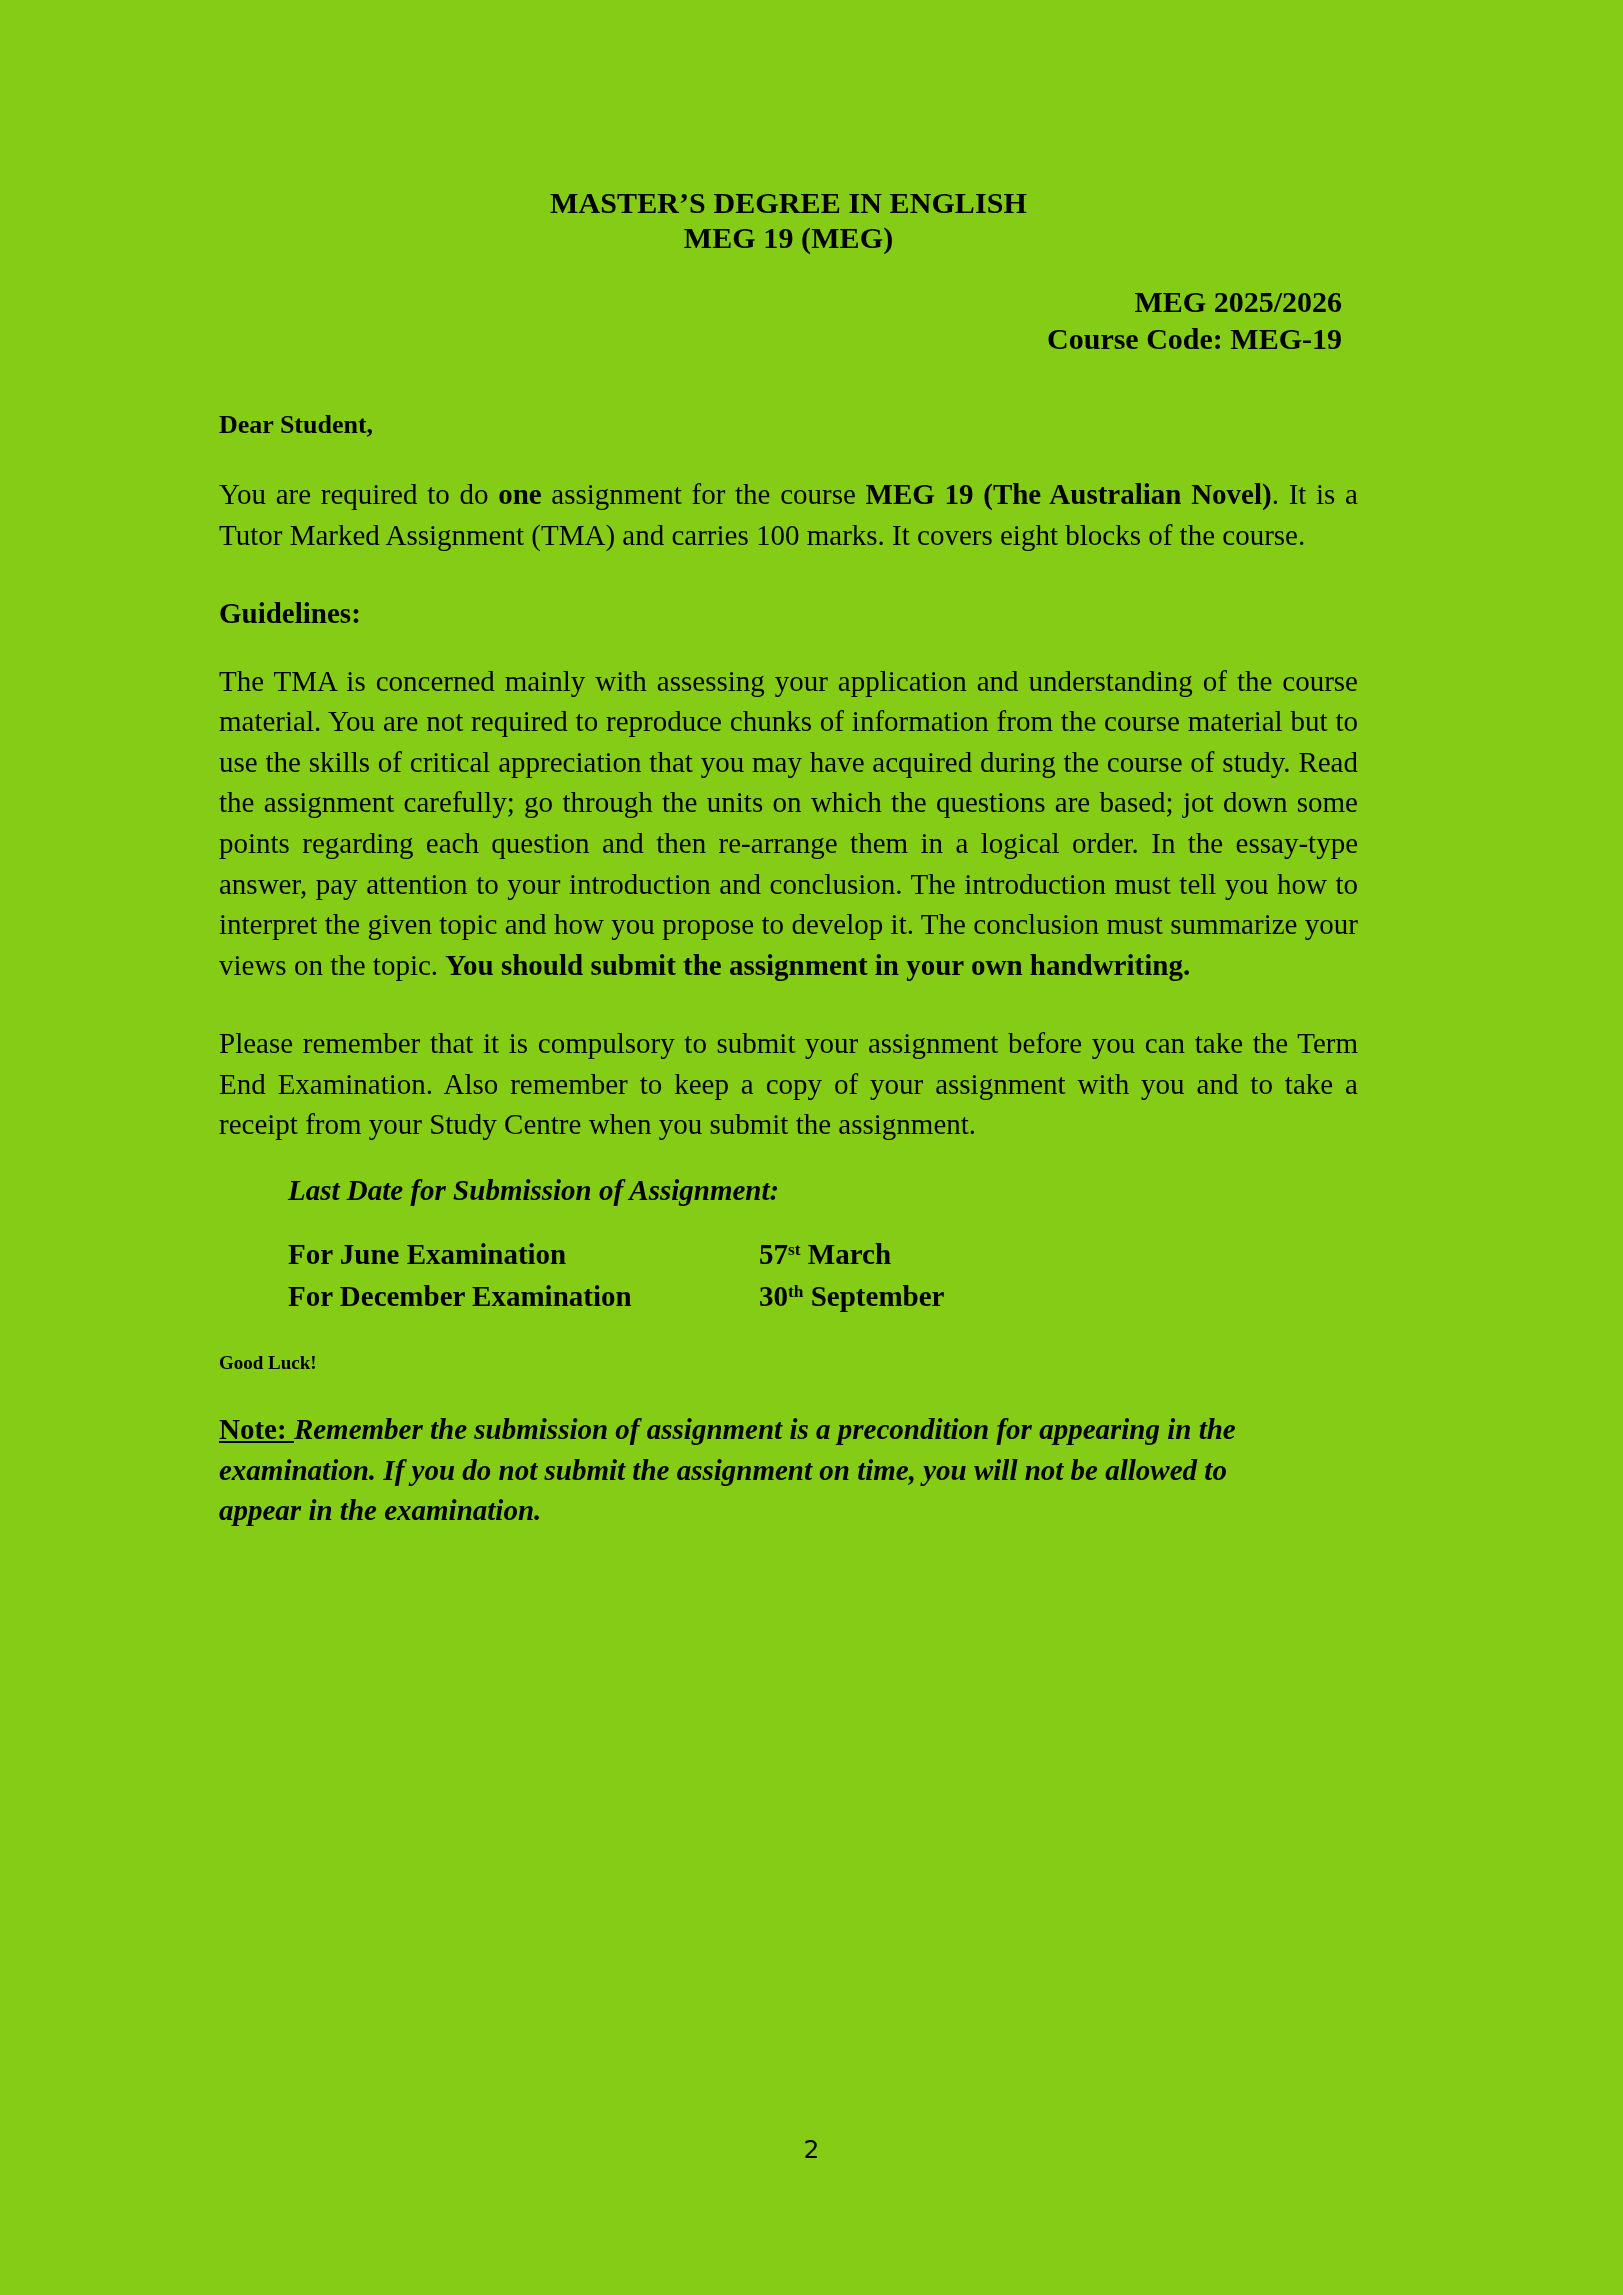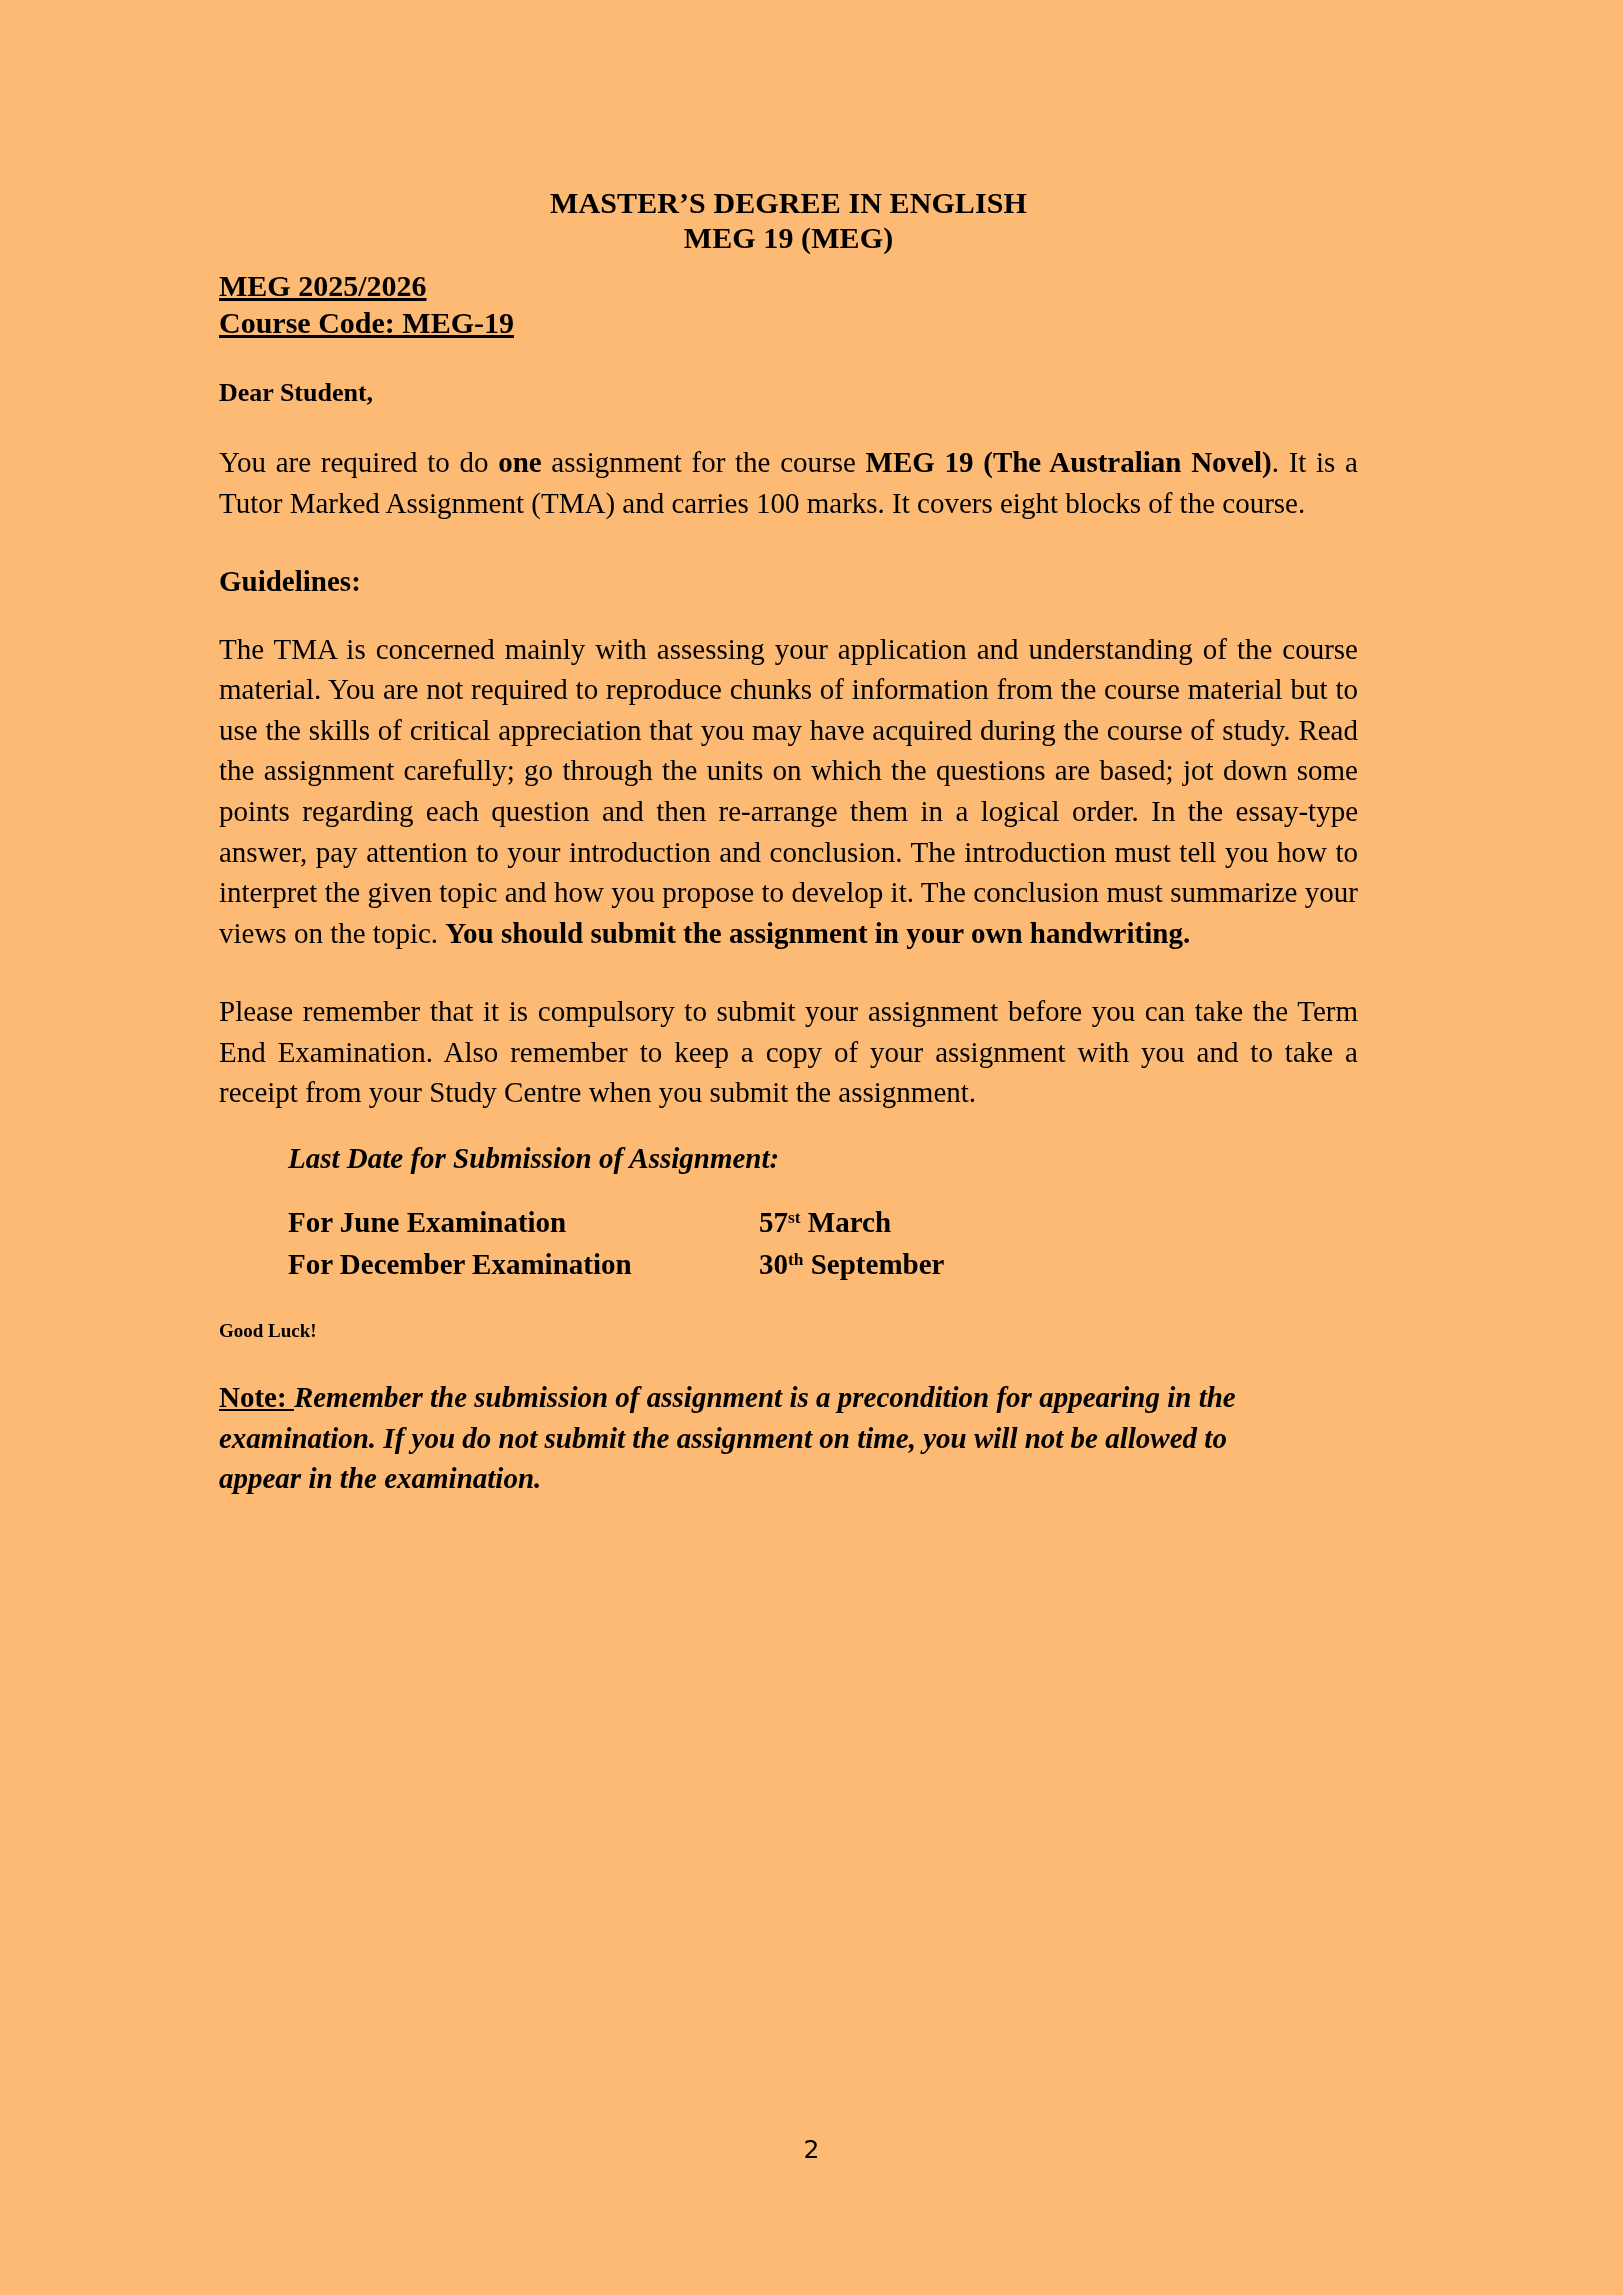--- a/index.html
+++ b/index.html
@@ -9,21 +9,21 @@
     background: #ffffff;
   }
   body {
     font-family: "Liberation Serif", "DejaVu Serif", serif;
     color: #000000;
   }
   .page {
     position: relative;
     width: 1623px;
     height: 2295px;
-    background: #fdba74;
+    background: #84cc16;
     box-sizing: border-box;
     overflow: hidden;
   }
   .content {
     position: absolute;
     left: 219px;
     top: 0;
     width: 1139px;
   }
 
@@ -34,27 +34,26 @@
     font-size: 30px;
     line-height: 1.17;
     margin: 0;
     padding-top: 185px;
     letter-spacing: 0.1px;
   }
   .doc-title .line2 {
     display: block;
   }
   .header-right {
-    text-align: left;
+    text-align: right;
     font-weight: bold;
     font-size: 30px;
     line-height: 1.24;
-    margin: 0;
+    margin: 16px;
     padding-top: 11.8px;
-    text-decoration: underline;
   }
   .header-right .hr-line {
     display: block;
   }
 
   
   .salutation {
     font-weight: bold;
     font-size: 26px;
     margin: 0;

